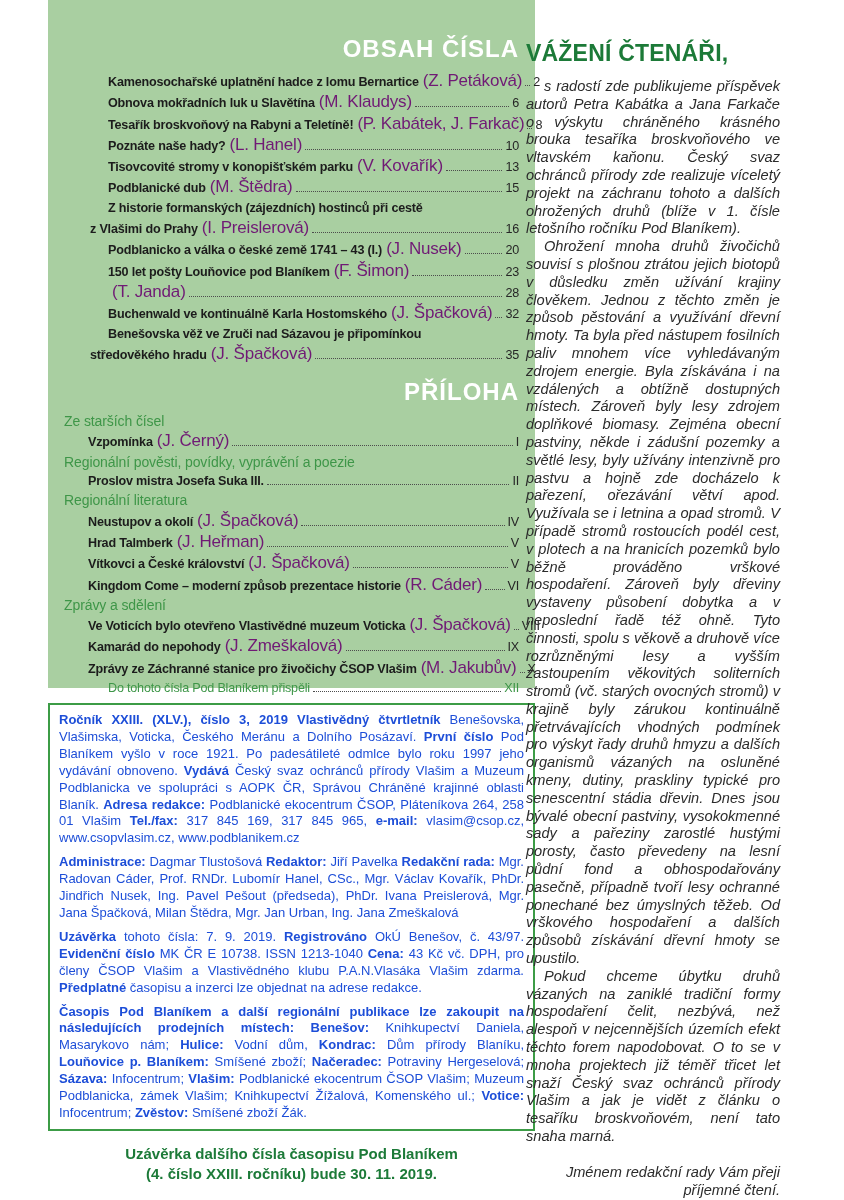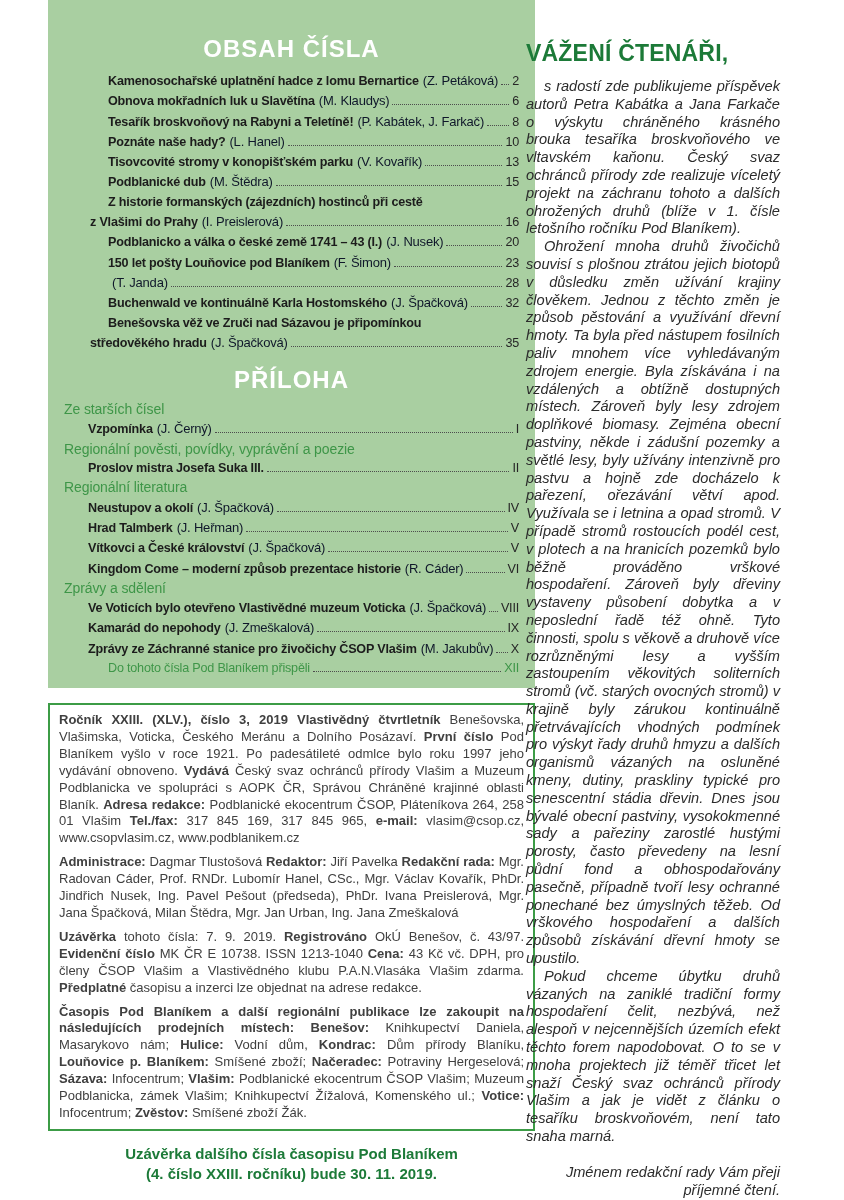--- a/index.html
+++ b/index.html
@@ -2,39 +2,39 @@
 <html><head>
 <meta charset="utf-8">
 <style>
   html,body{margin:0;padding:0;background:#ffffff;}
   .page{position:relative;width:844px;height:1200px;background:#ffffff;overflow:hidden;
         font-family:"Liberation Sans", sans-serif;}
 
   
   .left{position:absolute;left:48px;top:0;width:487px;}
   .panel{box-sizing:border-box;background:#a9cfa1;height:688px;padding:34px 16px 10px 16px;}
-  .sec-title{color:#ffffff;font-weight:700;font-size:24px;line-height:29px;text-align:center;
+  .sec-title{color:#ffffff;font-weight:700;font-size:24px;line-height:29px;text-align:right;
              letter-spacing:1px;margin:0 0 8px 0;}
   .pri-title{margin-top:12px;margin-bottom:6px;}
 
   .trow{display:flex;align-items:baseline;font-size:12.6px;line-height:19.3px;color:#1c1c1c;
         letter-spacing:-0.2px;padding-left:44px;}
   .trow .t{font-weight:700;white-space:nowrap;flex-shrink:0;}
-  .trow .a{color:#0f172a;margin-left:4px;white-space:nowrap;flex-shrink:0;font-size:13px;}
+  .trow .a{color:#701a75;margin-left:4px;white-space:nowrap;flex-shrink:0;font-size:17px;}
   .trow .leader{flex:1 1 auto;min-width:5px;height:10px;margin:0 3px;
                 border-bottom:1.6px dotted #4d4d4d;}
   .trow .pg{color:#262626;flex-shrink:0;}
   .trow.ind{padding-left:26px;}
   .trow.prow{padding-left:24px;}
   .cat{color:#3e9648;font-size:14px;line-height:19.3px;letter-spacing:-0.1px;}
   .trow.plain .t{font-weight:400;color:#3e9648;}
   .trow.plain .pg{color:#3e9648;}
 
   .imprint{box-sizing:border-box;margin-top:15px;border:2px solid #3c9c46;background:#ffffff;
-           padding:7px 9px;color:#404040;font-size:13px;line-height:16.9px;text-align:justify;}
+           padding:7px 9px;color:#1d4ed8;font-size:13px;line-height:16.9px;text-align:justify;}
   .imp{margin:0 0 7px 0;}
   .imp:last-child{margin-bottom:0;}
   .imp .b{font-weight:700;}
 
   .deadline{margin-top:13px;text-align:center;color:#1c7a38;font-weight:700;
             font-size:15px;line-height:20px;}
 
   
   .right{position:absolute;left:526px;top:40px;width:254px;}
   .ed-title{color:#1c7a38;font-weight:700;font-size:23px;line-height:26px;margin:0 0 12px 0;

